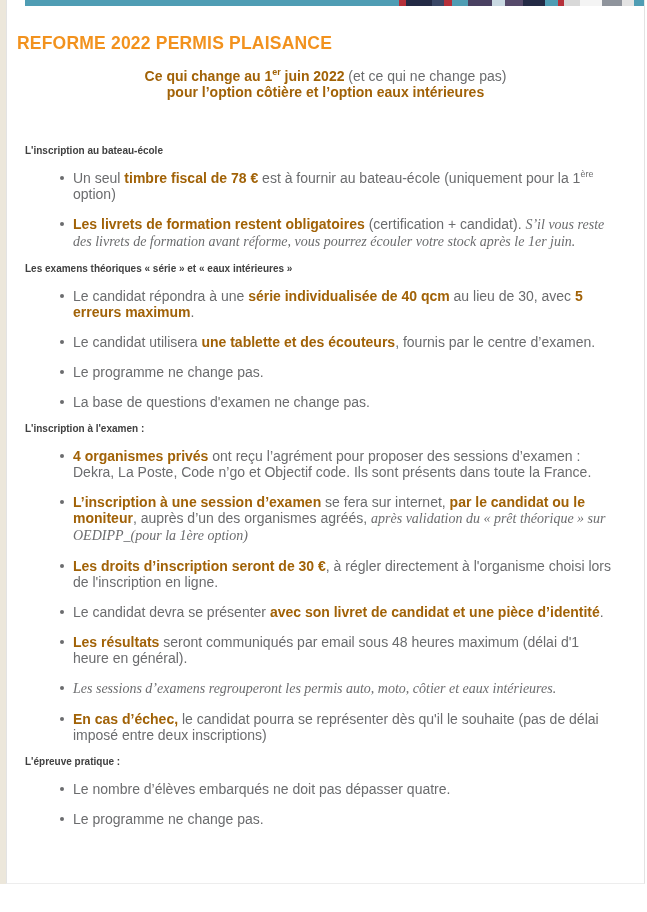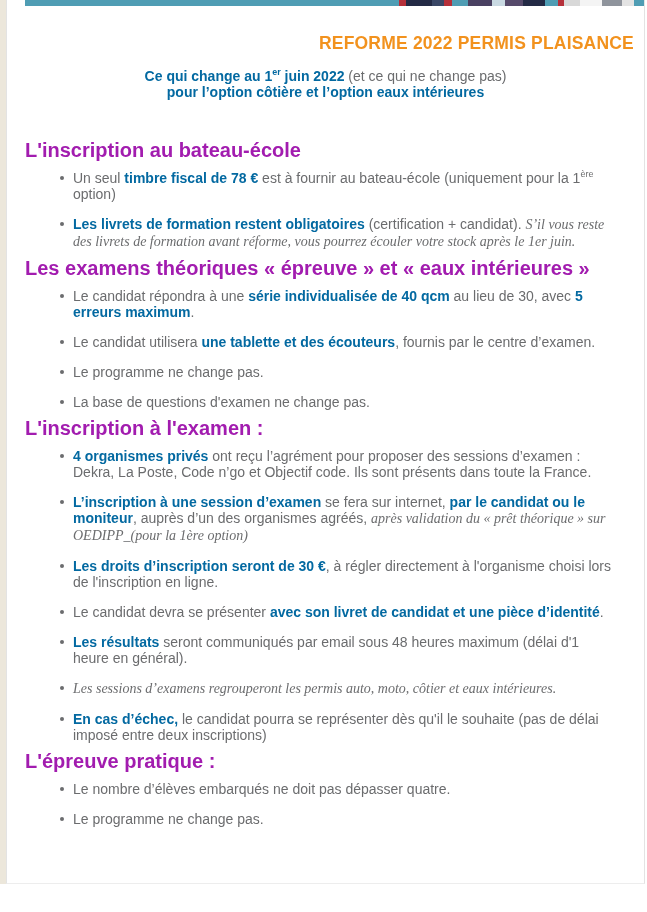--- a/index.html
+++ b/index.html
@@ -29,41 +29,41 @@
   .banner {
     height:6px;
     margin-left:18px;
     display:flex;
     overflow:hidden;
   }
   .banner .seg { height:6px; flex:0 0 auto; }
   .banner .seg:first-child { flex:1 1 auto; }
   .title {
     margin:27px 10px 0;
-    text-align:right;
+    text-align:left;
     color:#f2921e;
     font-size:17.5px;
     line-height:20px;
     font-weight:bold;
     letter-spacing:0.2px;
   }
   .subtitle {
     margin-top:16px;
     text-align:center;
     font-size:14px;
     line-height:15.5px;
     color:#6b6c6e;
   }
   .content { padding:0 24px 0 18px; }
   .section { margin-top:10px; }
   .section:first-child { margin-top:42px; }
   .sec-heading {
     margin:0 0 11px 0;
-    color:#a21caf;
-    font-size:20px;
+    color:#404040;
+    font-size:10px;
     line-height:17px;
     font-weight:bold;
   }
   ul.bullets {
     margin:8px;
     padding:0 0 0 40px;
     list-style:none;
   }
   ul.bullets li {
     position:relative;
@@ -74,21 +74,21 @@
   }
   ul.bullets li:last-child { margin-bottom:0; }
   ul.bullets li::before {
     content:"";
     position:absolute;
     left:-13px; top:6px;
     width:4px; height:4px;
     border-radius:50%;
     background:#6b6c6e;
   }
-  .b { font-weight:bold; color:#0369a1; }
+  .b { font-weight:bold; color:#a16207; }
   .i { font-style:italic;font-family:Liberation Serif, serif; }
   sup { font-size:0.64em; vertical-align:super; line-height:0; }
 </style>
 </head>
 <body>
 
 <div class="left-strip"></div>
 
 <div class="card">
   <div class="banner" id="banner">
@@ -117,21 +117,21 @@
     </div>
   <div class="content" id="sections">
       <div class="section">
         <h2 class="sec-heading">L'inscription au bateau-école</h2>
         <ul class="bullets">
           <li><span>Un seul </span><span class="b">timbre fiscal de 78 €</span><span> est à fournir au bateau-école (uniquement pour la 1</span><sup>ère</sup><span> option)</span></li>
           <li><span class="b">Les livrets de formation restent obligatoires</span><span> (certification + candidat). </span><span class="i">S’il vous reste des livrets de formation avant réforme, vous pourrez écouler votre stock après le 1er juin.</span></li>
         </ul>
       </div>
       <div class="section">
-        <h2 class="sec-heading">Les examens théoriques « épreuve » et « eaux intérieures »</h2>
+        <h2 class="sec-heading">Les examens théoriques « série » et « eaux intérieures »</h2>
         <ul class="bullets">
           <li><span>Le candidat répondra à une </span><span class="b">série individualisée de 40 qcm</span><span> au lieu de 30, avec </span><span class="b">5 erreurs maximum</span><span>.</span></li>
           <li><span>Le candidat utilisera </span><span class="b">une tablette et des écouteurs</span><span>, fournis par le centre d’examen.</span></li>
           <li><span>Le programme ne change pas.</span></li>
           <li><span>La base de questions d'examen ne change pas.</span></li>
         </ul>
       </div>
       <div class="section">
         <h2 class="sec-heading">L'inscription à l'examen :</h2>
         <ul class="bullets">

